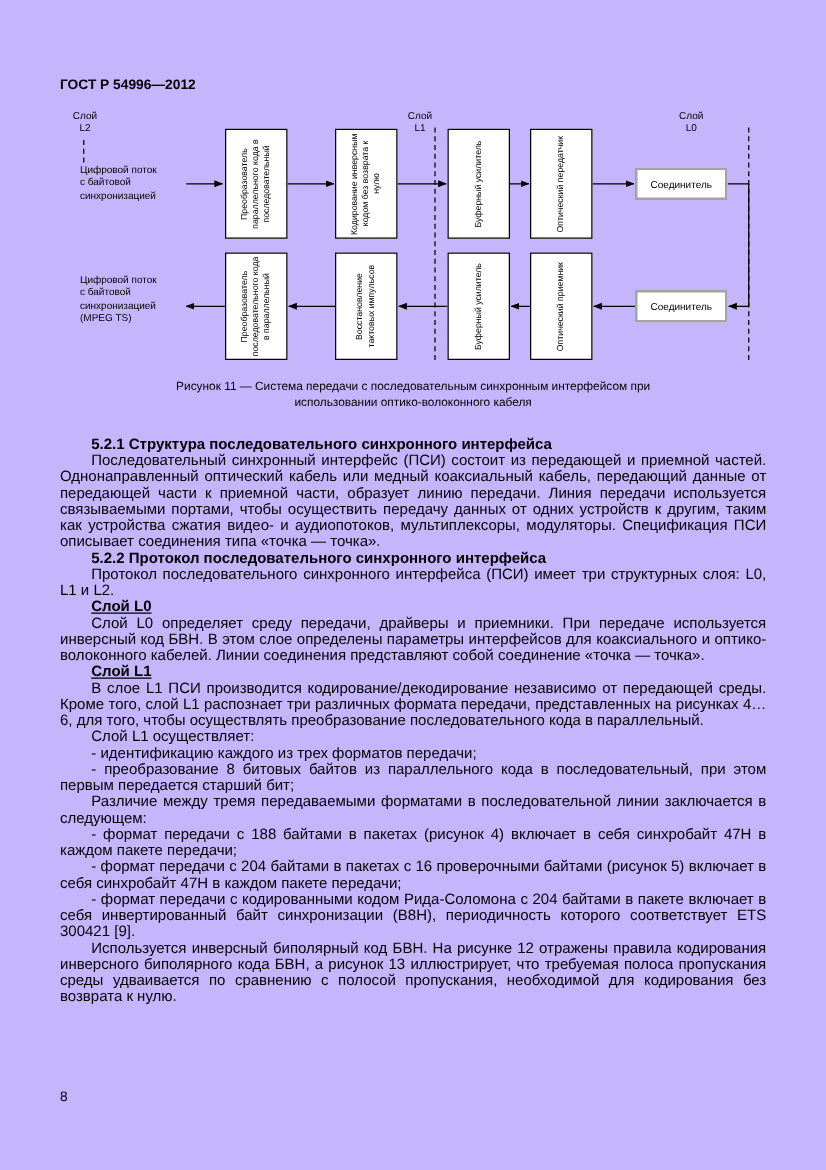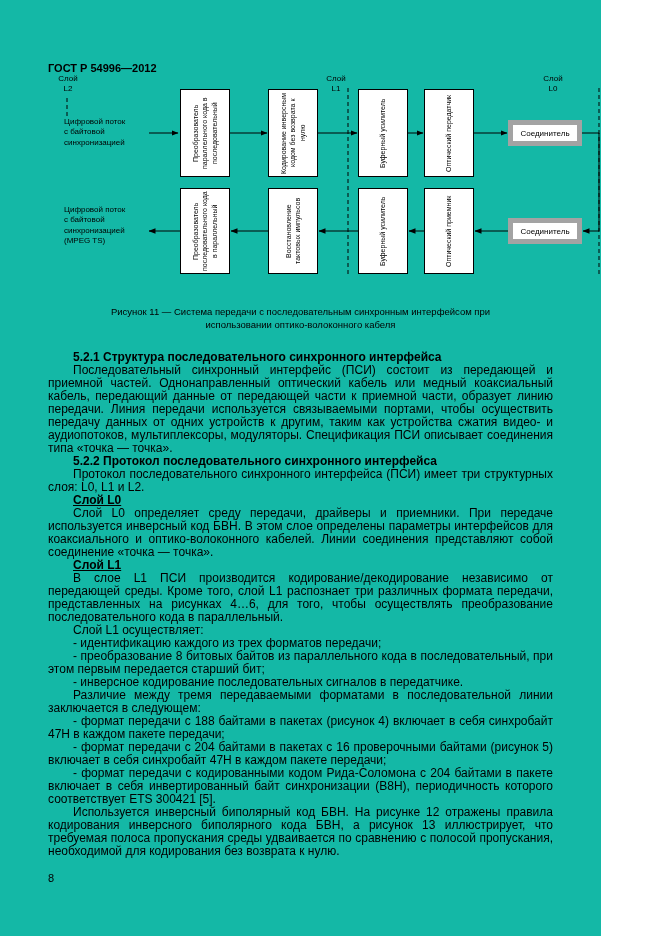--- a/index.html
+++ b/index.html
@@ -1,37 +1,37 @@
 <!DOCTYPE html>
 <html><head>
 <meta charset="utf-8">
 <style>
   html,body{margin:0;padding:0;background:#ffffff;}
   body{width:661px;height:936px;}
-  .page{position:relative;width:601px;height:936px;background:#14b8a6;color:#000;
+  .page{position:relative;width:661px;height:936px;background:#c4b5fd;color:#000;
         font-family:"Liberation Sans",sans-serif;padding:62px 48px 0 48px;
         box-sizing:border-box;overflow:hidden;}
   .doc-header{font-size:11px;font-weight:bold;}
 
   
-  .figure{position:relative;width:565px;height:205px;}
+  .figure{position:relative;width:565px;height:205px;margin-top:14px;}
   .figure svg{position:absolute;left:0;top:0;}
   .layer-label{position:absolute;top:0;width:36px;text-align:center;font-size:8px;
                line-height:1.25;white-space:pre-line;}
   .side-label{position:absolute;left:16px;width:88px;font-size:8px;
               line-height:1.3;white-space:pre-line;}
   .vbox{position:absolute;width:50px;border:1px solid #000;background:#fff;
         display:flex;align-items:center;justify-content:center;text-align:center;
         font-size:7px;line-height:1.3;writing-mode:vertical-rl;transform:rotate(180deg);
         padding:2px;box-sizing:border-box;}
-  .hbox{position:absolute;width:74px;height:26px;border:5px solid #a3a3a3;background:#fff;
+  .hbox{position:absolute;width:74px;height:26px;border:2px solid #a3a3a3;background:#fff;
         display:flex;align-items:center;justify-content:center;font-size:8px;
         box-sizing:border-box;}
 
-  .caption{margin:26px auto 0;max-width:446px;text-align:center;font-size:9.5px;line-height:13px;}
+  .caption{margin:10px auto 0;max-width:446px;text-align:center;font-size:9.5px;line-height:13px;}
 
   .content{margin-top:20px;font-size:12px;line-height:13px;text-align:justify;}
   .content p{margin:0;text-indent:25px;}
   .content .bold{font-weight:bold;}
   .content .sub{font-weight:bold;text-decoration:underline;}
 
   .page-number{position:absolute;left:48px;top:872px;font-size:11px;}
 </style>
 </head>
 <body>
@@ -105,23 +105,22 @@
     <p>Последовательный синхронный интерфейс (ПСИ) состоит из передающей и приемной частей. Однонаправленный оптический кабель или медный коаксиальный кабель, передающий данные от передающей части к приемной части, образует линию передачи. Линия передачи используется связываемыми портами, чтобы осуществить передачу данных от одних устройств к другим, таким как устройства сжатия видео- и аудиопотоков, мультиплексоры, модуляторы. Спецификация ПСИ описывает соединения типа «точка — точка».</p>
     <p class="bold">5.2.2 Протокол последовательного синхронного интерфейса</p>
     <p>Протокол последовательного синхронного интерфейса (ПСИ) имеет три структурных слоя: L0, L1 и L2.</p>
     <p class="sub">Слой L0</p>
     <p>Слой L0 определяет среду передачи, драйверы и приемники. При передаче используется инверсный код БВН. В этом слое определены параметры интерфейсов для коаксиального и оптико-волоконного кабелей. Линии соединения представляют собой соединение «точка — точка».</p>
     <p class="sub">Слой L1</p>
     <p>В слое L1 ПСИ производится кодирование/декодирование независимо от передающей среды. Кроме того, слой L1 распознает три различных формата передачи, представленных на рисунках 4…6, для того, чтобы осуществлять преобразование последовательного кода в параллельный.</p>
     <p>Слой L1 осуществляет:</p>
     <p>- идентификацию каждого из трех форматов передачи;</p>
     <p>- преобразование 8 битовых байтов из параллельного кода в последовательный, при этом первым передается старший бит;</p>
-    <p>- инверсное кодирование последовательных сигналов в передатчике.</p>
     <p>Различие между тремя передаваемыми форматами в последовательной линии заключается в следующем:</p>
     <p>- формат передачи с 188 байтами в пакетах (рисунок 4) включает в себя синхробайт 47H в каждом пакете передачи;</p>
     <p>- формат передачи с 204 байтами в пакетах с 16 проверочными байтами (рисунок 5) включает в себя синхробайт 47H в каждом пакете передачи;</p>
-    <p>- формат передачи с кодированными кодом Рида-Соломона с 204 байтами в пакете включает в себя инвертированный байт синхронизации (B8H), периодичность которого соответствует ETS 300421 [5].</p>
+    <p>- формат передачи с кодированными кодом Рида-Соломона с 204 байтами в пакете включает в себя инвертированный байт синхронизации (B8H), периодичность которого соответствует ETS 300421 [9].</p>
     <p>Используется инверсный биполярный код БВН. На рисунке 12 отражены правила кодирования инверсного биполярного кода БВН, а рисунок 13 иллюстрирует, что требуемая полоса пропускания среды удваивается по сравнению с полосой пропускания, необходимой для кодирования без возврата к нулю.</p>
   </div>
 
   <div class="page-number">8</div>
 
 </div>
 
 </body></html>

